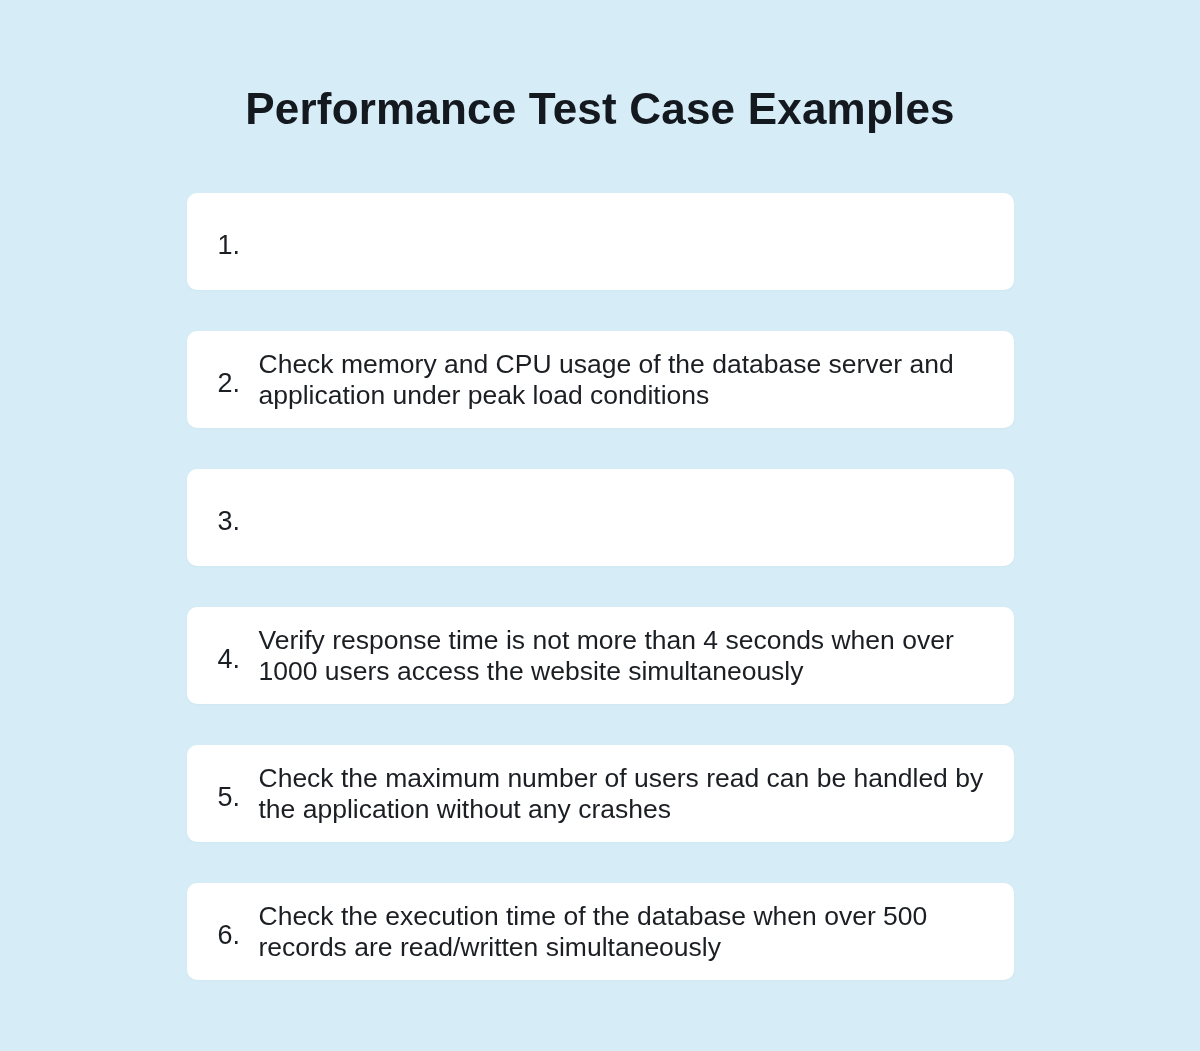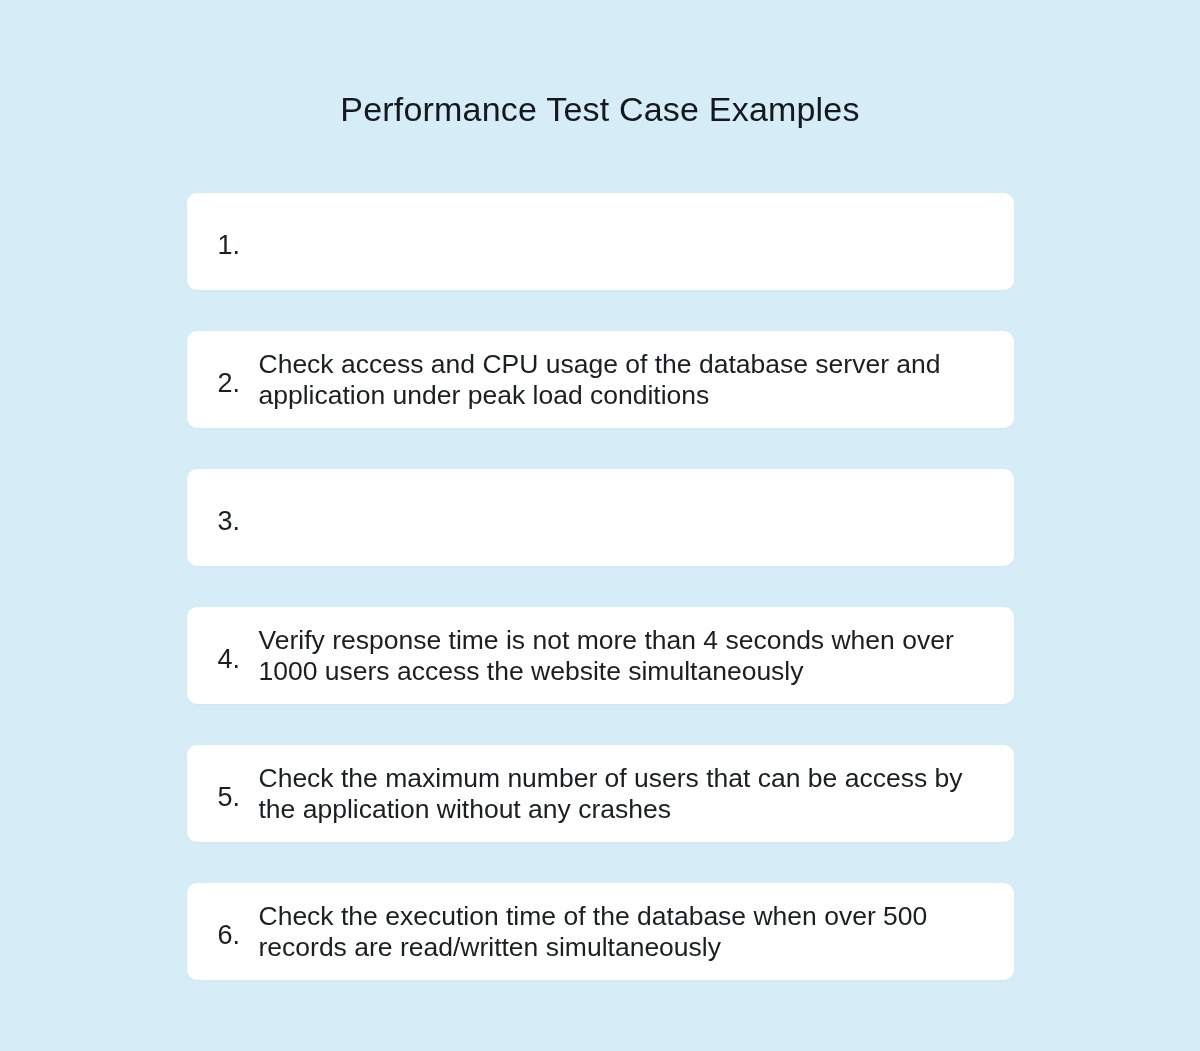--- a/index.html
+++ b/index.html
@@ -13,23 +13,23 @@
   body {
     width: 1200px;
     height: 1051px;
     background: var(--bg);
     font-family: "Liberation Sans", sans-serif;
     overflow: hidden;
   }
   .title {
     margin: 88px 0 0 0;
     text-align: center;
-    font-size: 34px;
+    font-size: 44px;
     line-height: 42px;
-    font-weight: 400;
+    font-weight: 700;
     color: var(--title);
     letter-spacing: 0.2px;
   }
   .list {
     width: 827px;
     margin: 63px auto 0 auto;
     display: flex;
     flex-direction: column;
     gap: 41px;
   }
@@ -62,35 +62,35 @@
 
 <div class="page">
   <h1 class="title">Performance Test Case Examples</h1>
   <div class="list" id="list">
   <div class="card">
     <span class="num">1.</span>
   </div>
 
   <div class="card">
     <span class="num">2.</span>
-    <span class="txt">Check access and CPU usage of the database server and application under peak load conditions</span>
+    <span class="txt">Check memory and CPU usage of the database server and application under peak load conditions</span>
   </div>
 
   <div class="card">
     <span class="num">3.</span>
   </div>
 
   <div class="card">
     <span class="num">4.</span>
     <span class="txt">Verify response time is not more than 4 seconds when over 1000 users access the website simultaneously</span>
   </div>
 
   <div class="card">
     <span class="num">5.</span>
-    <span class="txt">Check the maximum number of users that can be access by the application without any crashes</span>
+    <span class="txt">Check the maximum number of users read can be handled by the application without any crashes</span>
   </div>
 
   <div class="card">
     <span class="num">6.</span>
     <span class="txt">Check the execution time of the database when over 500 records are read/written simultaneously</span>
   </div>
 </div>
 </div>
 
 </body></html>

